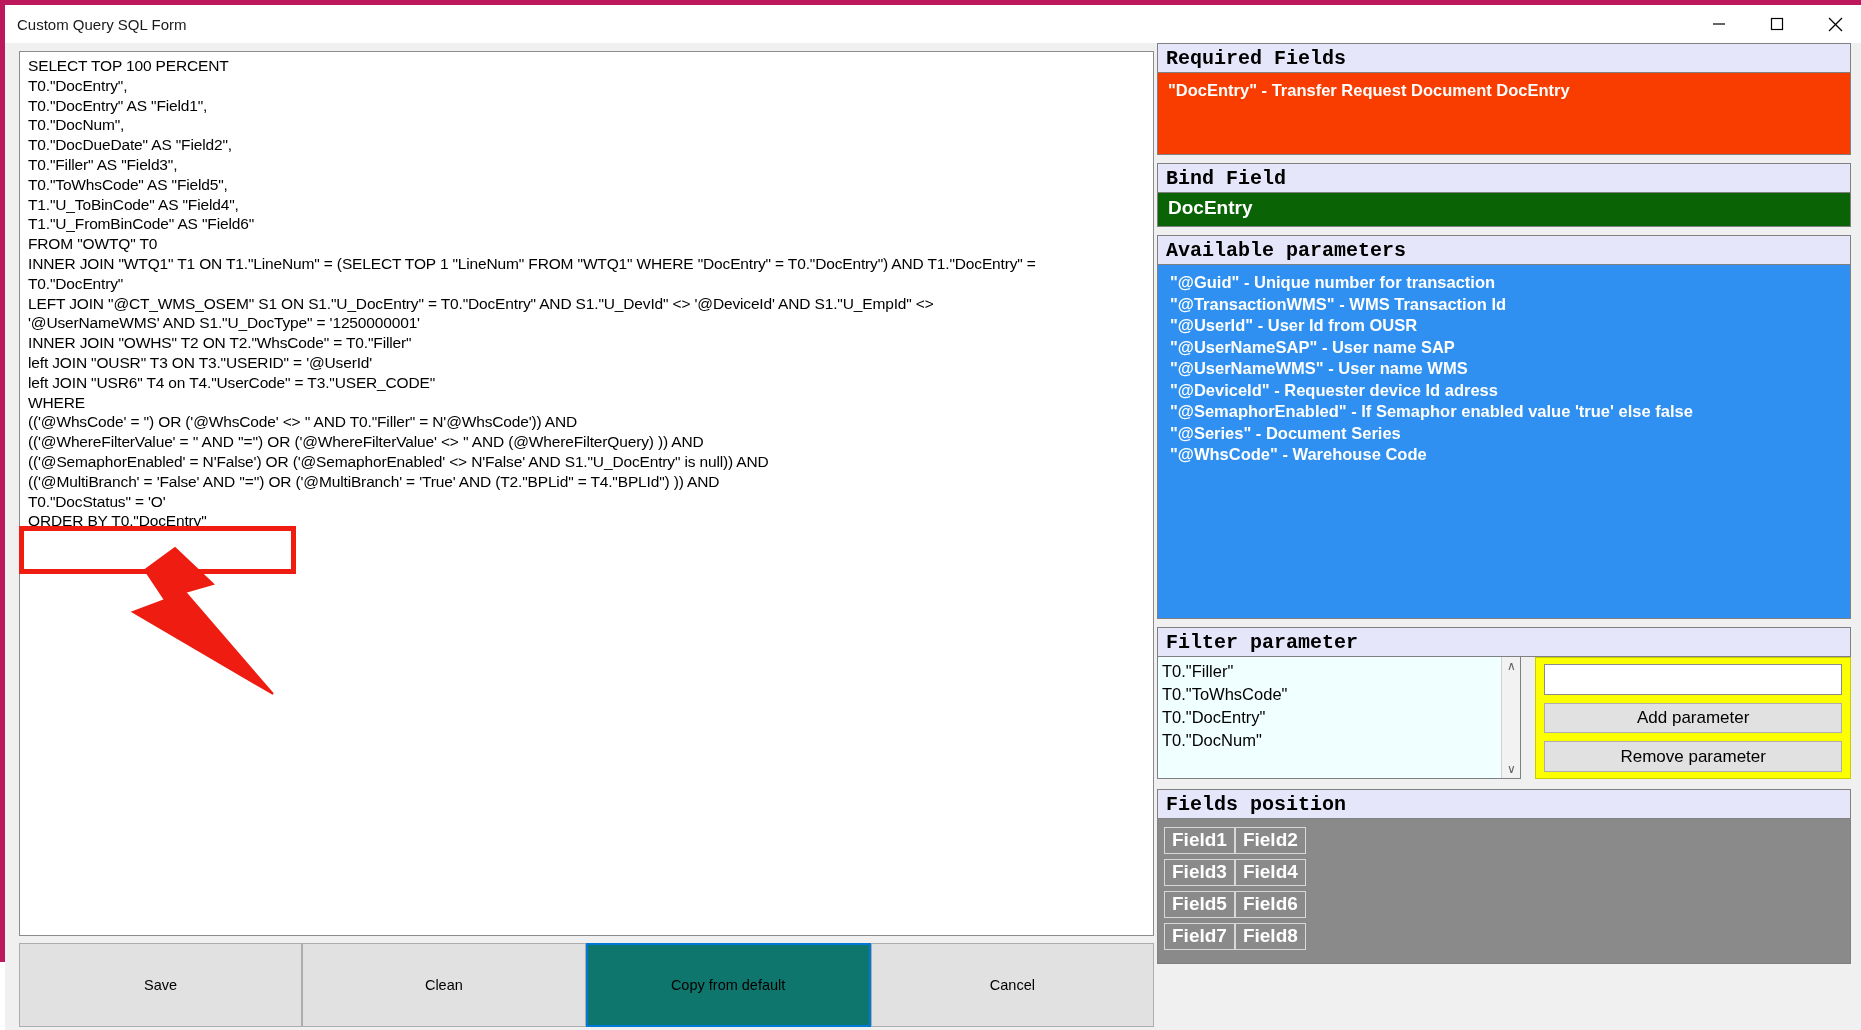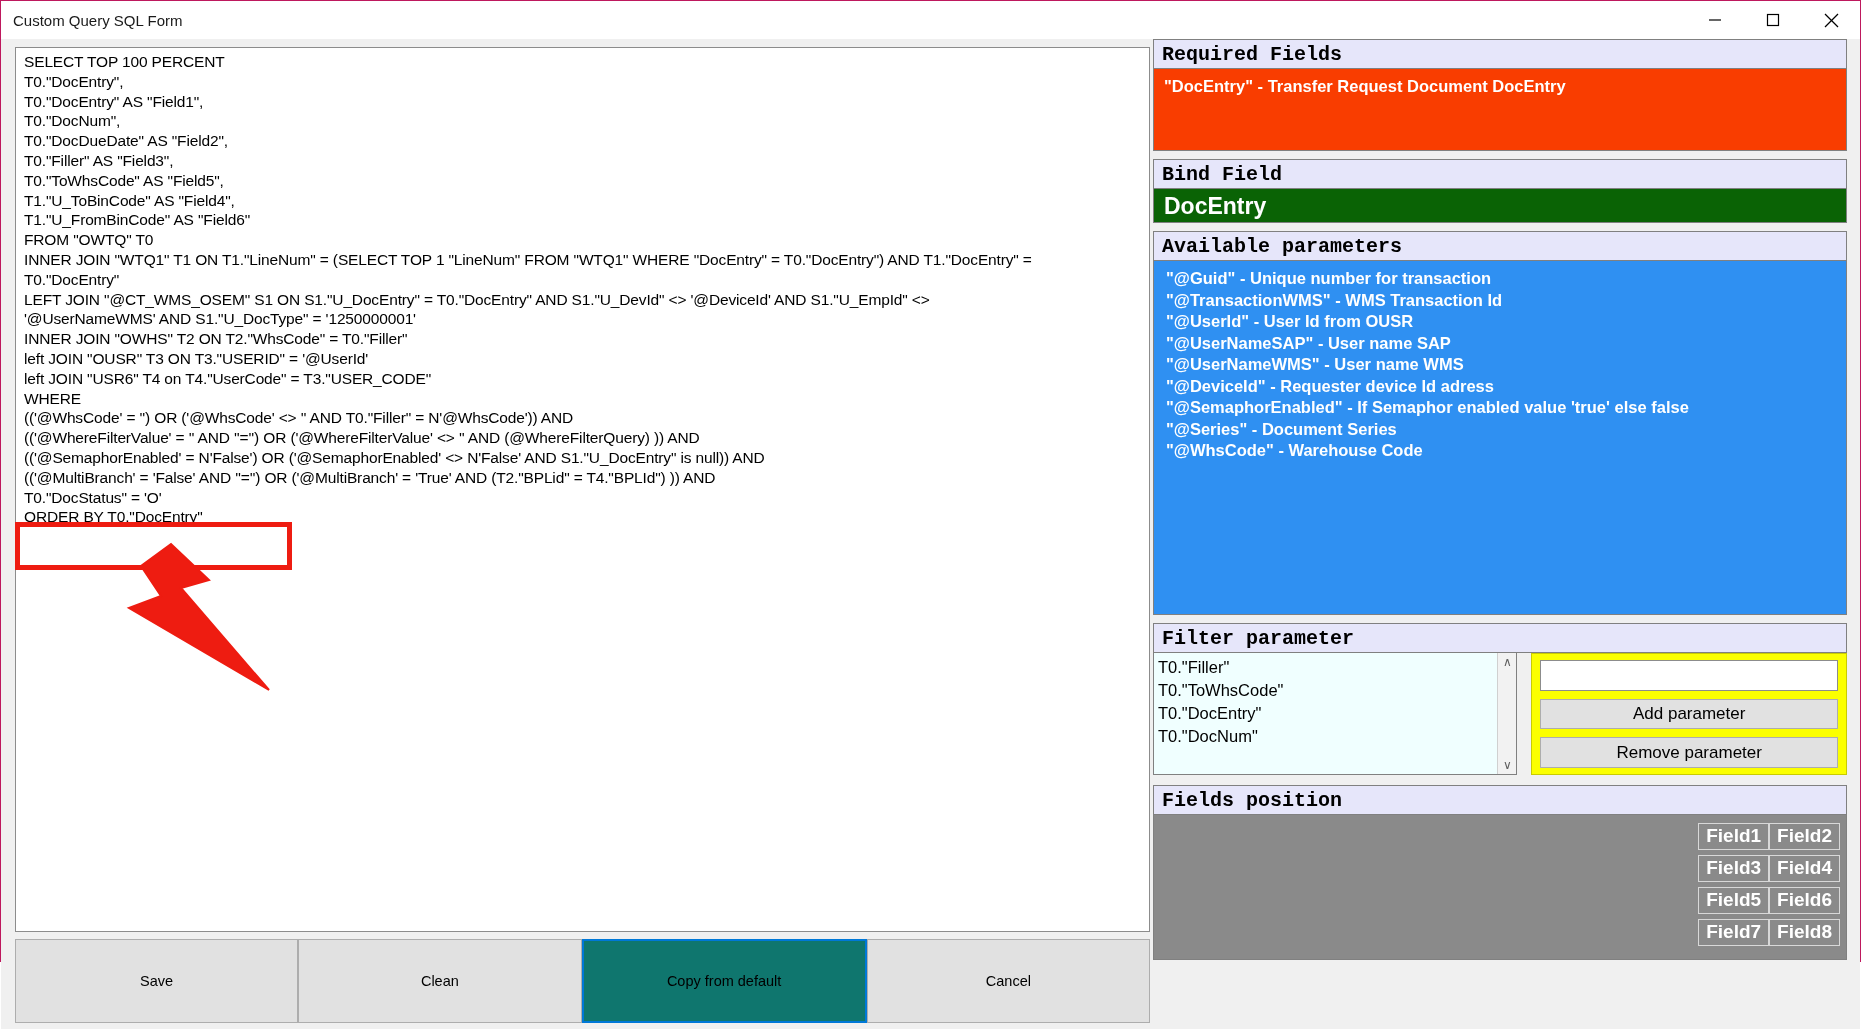--- a/index.html
+++ b/index.html
@@ -11,21 +11,21 @@
     width: 1861px;
     height: 1030px;
     font-family: "Liberation Sans", sans-serif;
     overflow: hidden;
   }
   #app {
     position: relative;
     width: 1861px;
     height: 962px;
     box-sizing: border-box;
-    border: 1px solid #be185d;
+    border: 5px solid #be185d;
     background: #f0f0f0;
   }
 
   
   .titlebar {
     position: absolute;
     left: 0; top: 0;
     width: 1859px;
     height: 38px;
     background: #ffffff;
@@ -168,21 +168,21 @@
   .bind-body {
     background: #0a6305;
     border: 1px solid #808080;
     border-top: none;
     box-sizing: border-box;
     height: 34px;
     padding: 4px 0 0 10px;
   }
   .bind-item {
     color: #ffffff;
-    font-size: 23px;
+    font-size: 19px;
     font-weight: bold;
   }
   .params-body {
     background: #2f90f2;
     border: 1px solid #808080;
     border-top: none;
     box-sizing: border-box;
     height: 354px;
     padding: 7px 0 0 12px;
   }
@@ -269,21 +269,21 @@
   }
 
   
   .fields-body {
     background: #8a8a8a;
     border: 1px solid #808080;
     border-top: none;
     box-sizing: border-box;
     height: 145px;
     display: flex;
-    justify-content: flex-end;
+    justify-content: flex-start;
     padding: 8px 6px 0 6px;
   }
   .fields-col { display: flex; flex-direction: column; gap: 5px; }
   .fields-col.right { align-items: flex-end; }
   .field-chip {
     background: #8a8a8a;
     border: 1px solid #d8d8d8;
     color: #ffffff;
     font-size: 19px;
     font-weight: bold;

